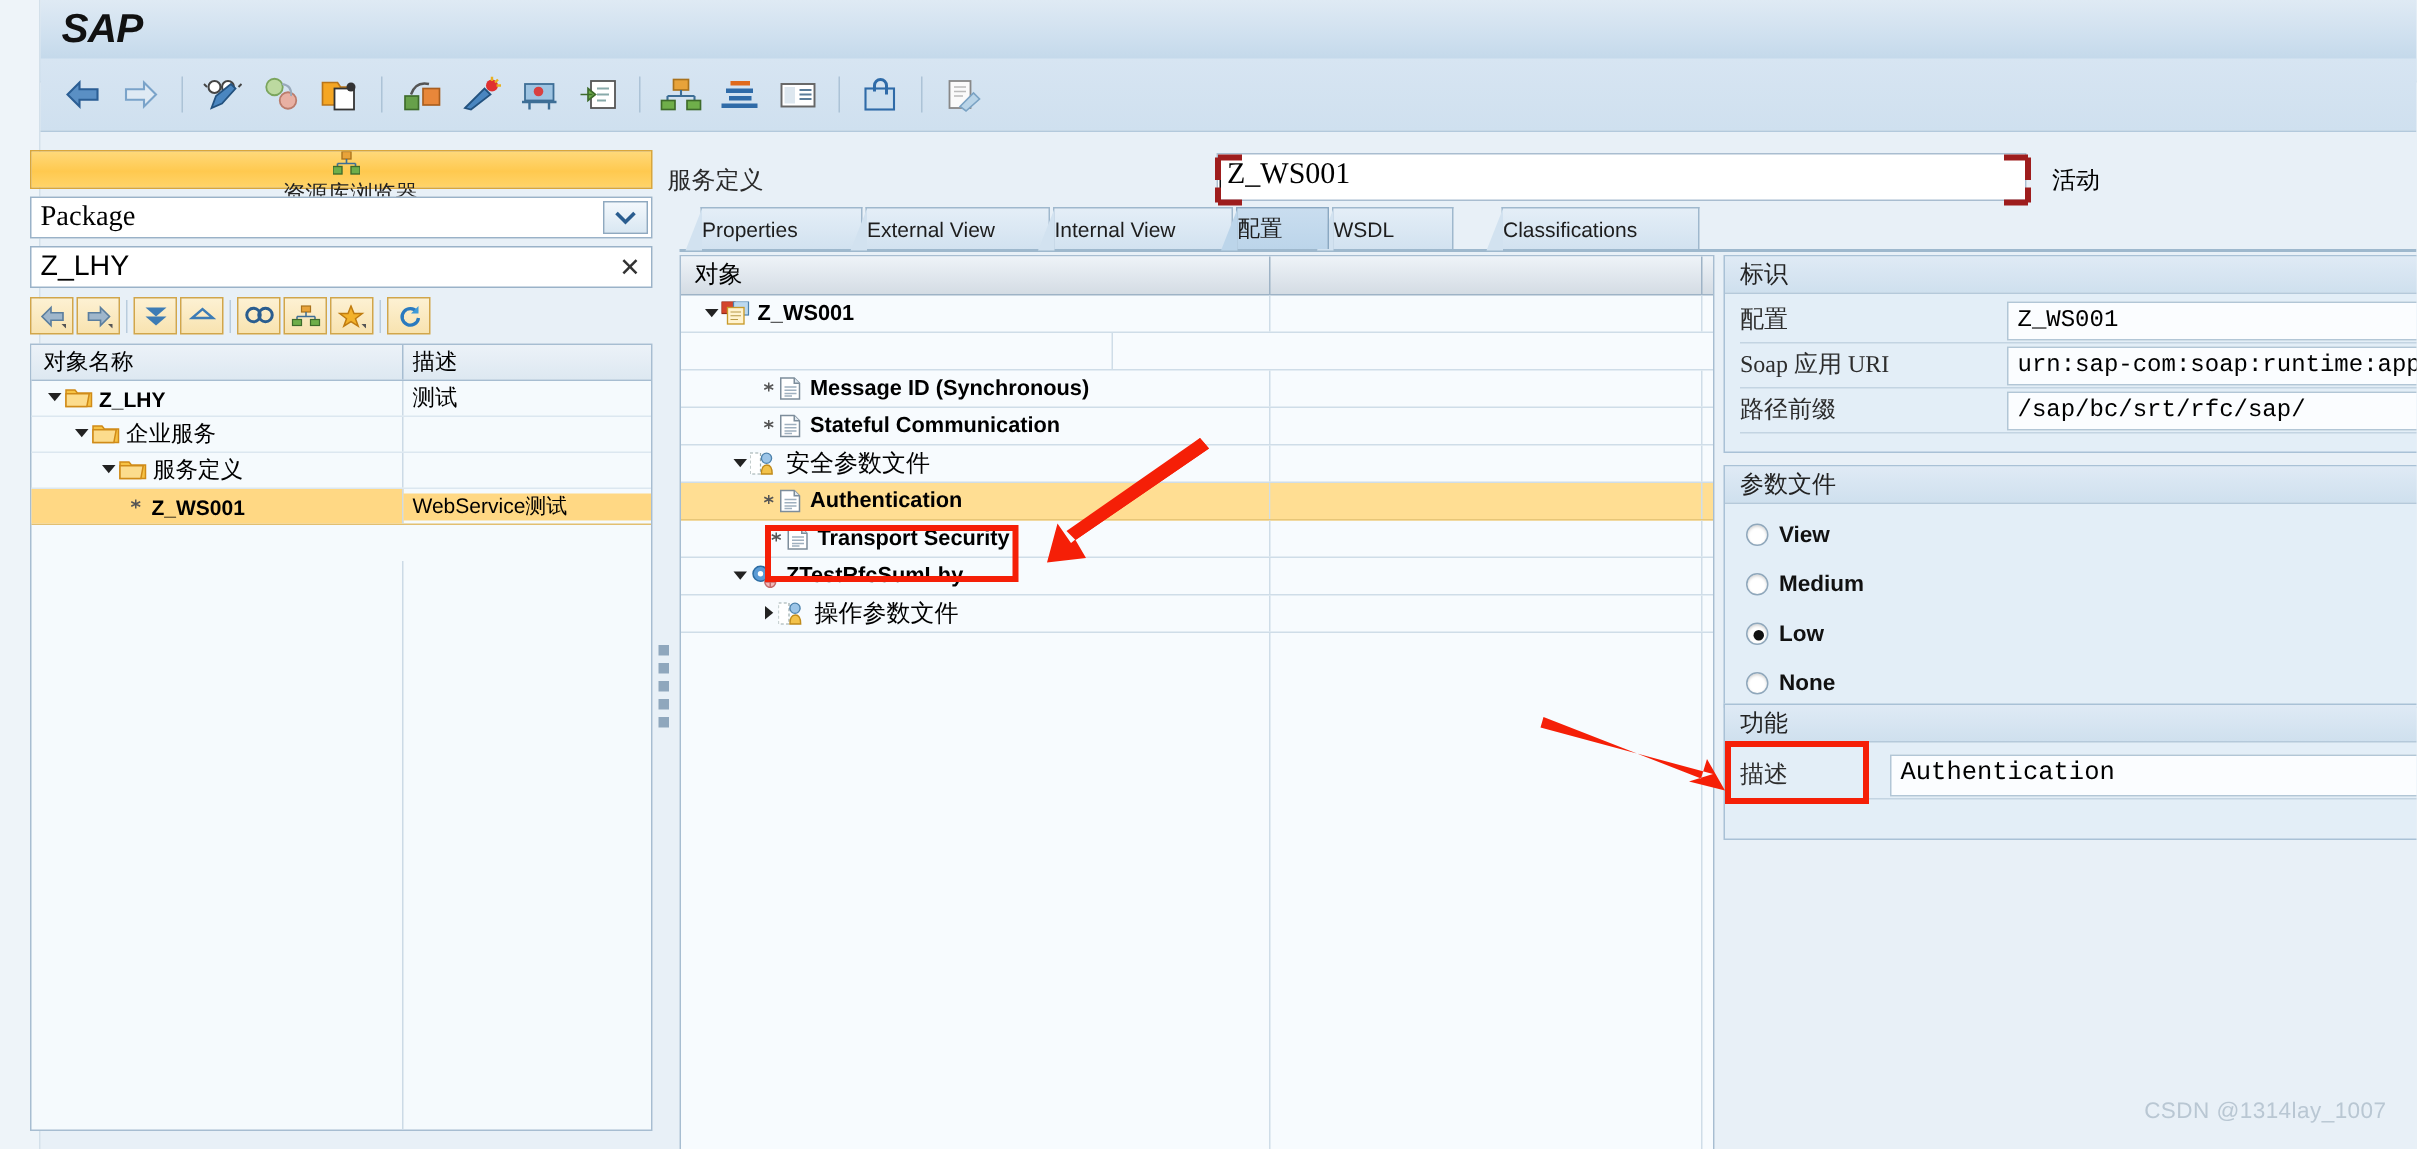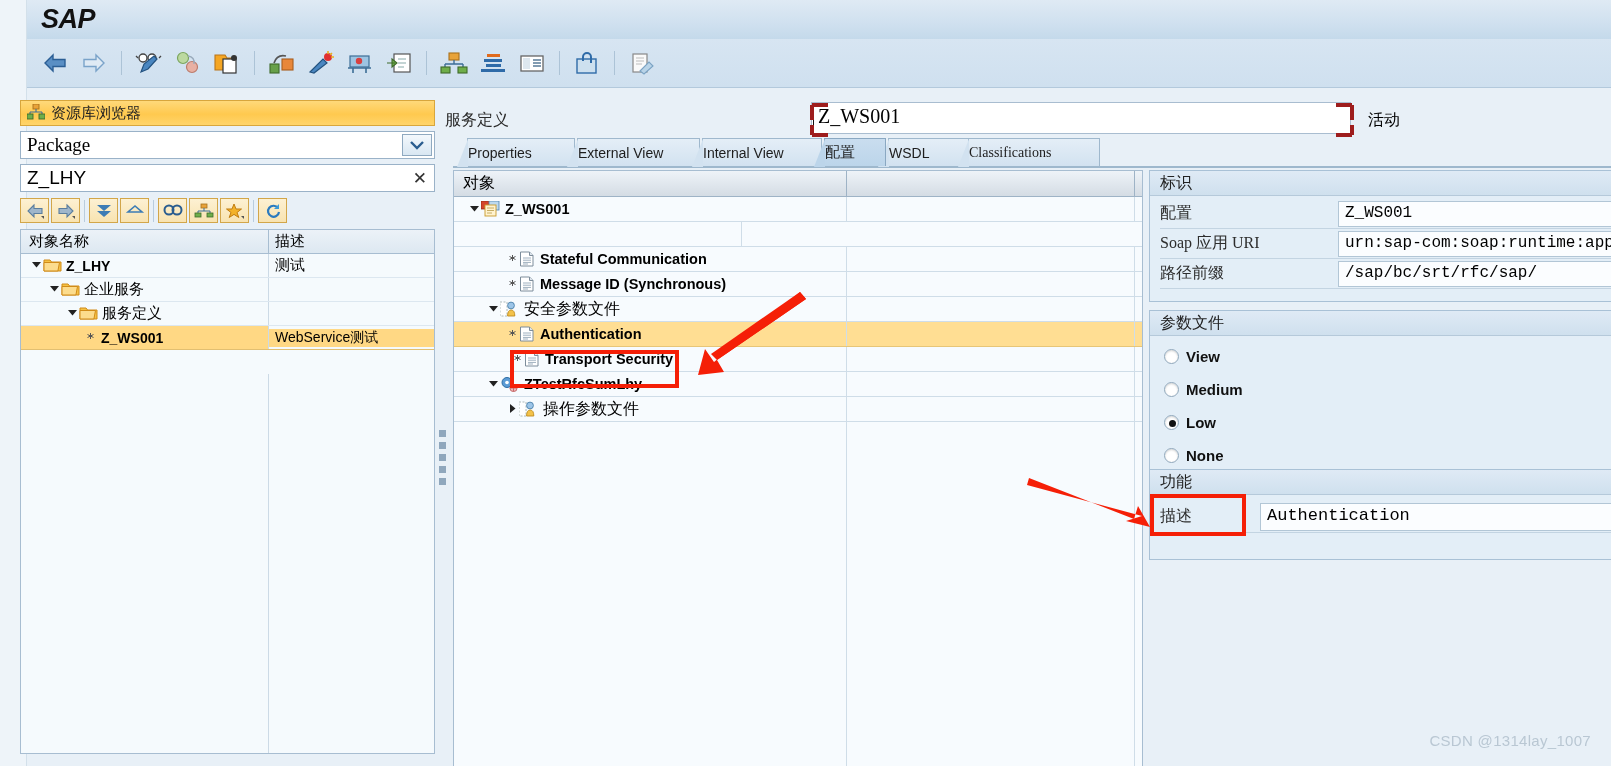--- a/index.html
+++ b/index.html
@@ -40,21 +40,21 @@
   .tb-row{ position:absolute; left:10px; top:5px; display:flex; align-items:center; gap:3px;}
   .tbtn{ width:36px; height:38px; display:flex; align-items:center; justify-content:center;
          border:1px solid transparent; border-radius:2px; cursor:pointer;}
   .tbsep{ width:1px; height:24px; background:#9fb8cd; margin:0 6px; opacity:.75;}
 
   
   .leftpanel{ position:absolute; left:20px; top:100px; width:415px; height:650px; }
   .lp-header{
     height:26px; background:linear-gradient(to bottom,#ffd97a 0%,#ffc94f 55%,#ffd46a 100%);
     border:1px solid #d8a63c; display:flex; align-items:center; padding-left:6px;
-    font-size:14px; color:#222;
+    font-size:14px; color:#222;flex-direction:column;
   }
   .lp-header .lbl{ margin-left:6px; font-family:"Liberation Serif", serif; font-size:15px;}
   .combo{
     margin-top:5px; height:28px; border:1px solid #9ab2c8; background:#fff;
     display:flex; align-items:center; position:relative;
   }
   .combo .txt{ padding-left:6px; font-size:19px; font-family:Liberation Serif, serif;}
   .combo .arrow{
     position:absolute; right:2px; top:2px; width:30px; height:22px;
     background:linear-gradient(to bottom,#f3f8fc,#d9e7f2);
@@ -456,21 +456,21 @@
         </div>
         <div class="tab" style="left: 249px; width: 120px;">
           <span>Internal View</span>
         </div>
         <div class="tab active" style="left: 371px; width: 62px;">
           <span style="font-family: &quot;Liberation Serif&quot;, serif; font-size: 15px;">配置</span>
         </div>
         <div class="tab" style="left: 435px; width: 81px;">
           <span>WSDL</span>
         </div>
-        <div class="tab" style="left: 515px; width: 132px; font-family: Liberation Serif, serif;">
+        <div class="tab" style="left: 548px; width: 132px;">
           <span>Classifications</span>
         </div>
       </div>
   </div>
 
   <div class="ctree">
     <div class="ct-head">
       <div class="c1">对象</div>
       <div class="c2"></div>
     </div>
@@ -500,37 +500,37 @@
             <span class="tw"><svg width="9" height="9" viewBox="0 0 9 9">
                 <path d="M4.5 1 v6 M1.5 2.5 l6 3 M7.5 2.5 l-6 3" stroke="#555" stroke-width="1"></path>
               </svg></span>
             <span style="display: inline-flex; align-items: center;">
               <svg width="16" height="16" viewBox="0 0 16 16">
                 <path d="M1.5 1 h9 l3.5 3.5 V15 H1.5 Z" fill="#fff" stroke="#7d8d9b" stroke-width="1"></path>
                 <path d="M10.5 1 v3.5 h3.5" fill="#dfe7ee" stroke="#7d8d9b" stroke-width="1"></path>
                 <path d="M4 7 h8 M4 9.2 h8 M4 11.4 h8 M4 13 h5" stroke="#9fb0bf" stroke-width="1"></path>
               </svg>
             </span>
-            <span class="ct-lbl" style="font-weight: bold;">Stateful Communication</span>
+            <span class="ct-lbl" style="font-weight: bold;">Message ID (Synchronous)</span>
           </div>
           <div class="c2"></div>
         </div>
         <div class="ct-row">
           <div class="c1" style="padding-left: 51px;">
             <span class="tw"><svg width="9" height="9" viewBox="0 0 9 9">
                 <path d="M4.5 1 v6 M1.5 2.5 l6 3 M7.5 2.5 l-6 3" stroke="#555" stroke-width="1"></path>
               </svg></span>
             <span style="display: inline-flex; align-items: center;">
               <svg width="16" height="16" viewBox="0 0 16 16">
                 <path d="M1.5 1 h9 l3.5 3.5 V15 H1.5 Z" fill="#fff" stroke="#7d8d9b" stroke-width="1"></path>
                 <path d="M10.5 1 v3.5 h3.5" fill="#dfe7ee" stroke="#7d8d9b" stroke-width="1"></path>
                 <path d="M4 7 h8 M4 9.2 h8 M4 11.4 h8 M4 13 h5" stroke="#9fb0bf" stroke-width="1"></path>
               </svg>
             </span>
-            <span class="ct-lbl" style="font-weight: bold;">Message ID (Synchronous)</span>
+            <span class="ct-lbl" style="font-weight: bold;">Stateful Communication</span>
           </div>
           <div class="c2"></div>
         </div>
         <div class="ct-row">
           <div class="c1" style="padding-left: 32px;">
             <span class="tw"><svg width="11" height="11" viewBox="0 0 11 11">
                 <path d="M1 3 L10 3 L5.5 8.5 Z" fill="#222"></path>
               </svg></span>
             <span style="display: inline-flex; align-items: center;">
               <svg width="19" height="16" viewBox="0 0 19 16">

